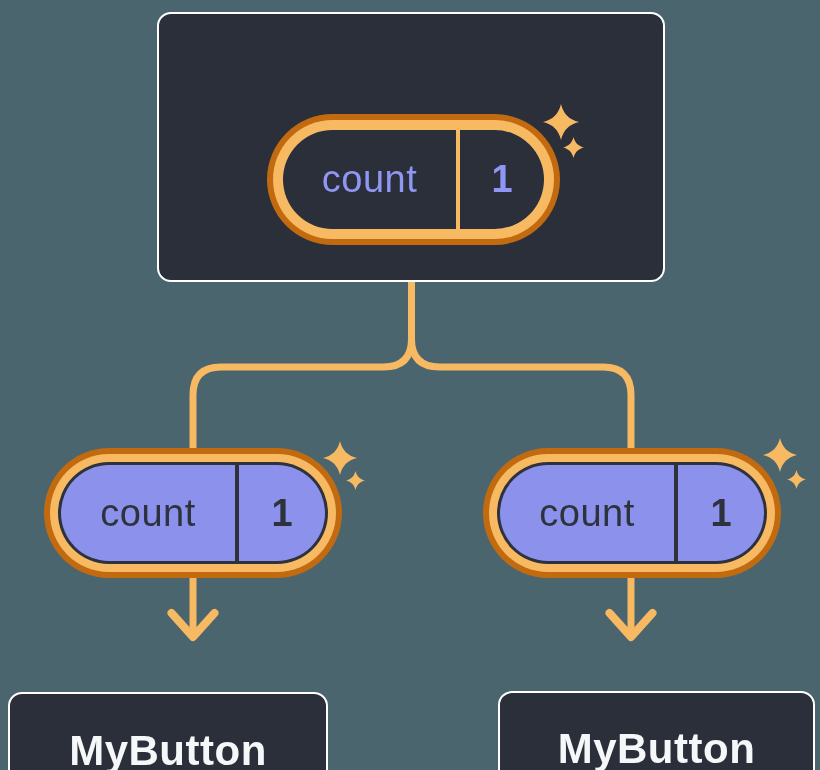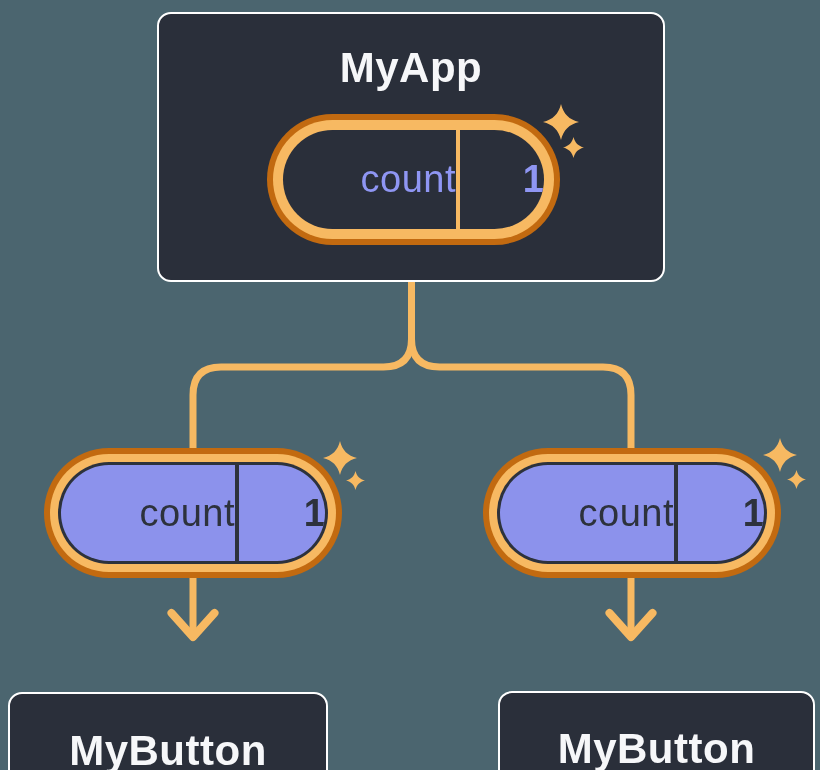--- a/index.html
+++ b/index.html
@@ -20,21 +20,21 @@
   .box-title{color:var(--text-light);font-size:42px;font-weight:600;letter-spacing:.5px;text-align:center;}
   .root-box{left:157px;top:12px;width:508px;height:270px;}
   .root-box .box-title{position:absolute;left:0;right:0;top:30px;}
   .leaf-box{display:flex;align-items:center;justify-content:center;margin-top:44px;}
   .leaf-box-left{left:8px;top:648px;width:320px;height:117px;}
   .leaf-box-right{left:498px;top:647px;width:317px;height:115px;}
 
   .pill{position:absolute;z-index:3;border-radius:70px;background:var(--orange-dark);}
   .ring-inner{width:100%;height:100%;border-radius:62px;background:var(--accent-orange);}
   .pill-core{width:100%;height:100%;display:flex;align-items:stretch;overflow:hidden;}
-  .cell{display:flex;align-items:center;justify-content:flex-end;}
+  .cell{display:flex;align-items:center;justify-content:center;}
   .cell-name{flex:1;}
   .state-name{font-size:38px;font-weight:500;letter-spacing:.5px;}
   .state-value{font-size:38px;font-weight:700;}
 
   
   .pill-root{left:265px;top:112px;width:293px;height:131px;padding:6px;}
   .pill-root .ring-inner{padding:10px;}
   .pill-root .pill-core{background:var(--box-fill);border-radius:50px;}
   .pill-root .divider{width:4px;background:var(--accent-orange);}
   .pill-root .cell-value{width:84px;}
@@ -60,21 +60,20 @@
 <div class="stage">
 
   <svg class="connectors" width="820" height="770" viewBox="0 0 820 770">
     <path class="line" d="M411.5 282 L411.5 339 Q411.5 367 383.5 367 L221 367 Q193 367 193 395 L193 634"></path>
     <path class="line" d="M411.5 282 L411.5 339 Q411.5 367 439.5 367 L603 367 Q631 367 631 395 L631 634"></path>
     <path class="arrow" d="M171.5 613 L193 637 L214.5 613"></path>
     <path class="arrow" d="M609.5 613 L631 637 L652.5 613"></path>
   </svg>
 
   <div class="box root-box">
-    <div class="box-title">MyApp</div>
     <div class="pill pill-root" style="position:absolute;left:108px;top:100px;">
       <div class="ring-inner">
         <div class="pill-core">
           <div class="cell cell-name">
             <span class="state-name">count</span>
           </div>
           <div class="divider"></div>
           <div class="cell cell-value">
             <span class="state-value">1</span>
           </div>

